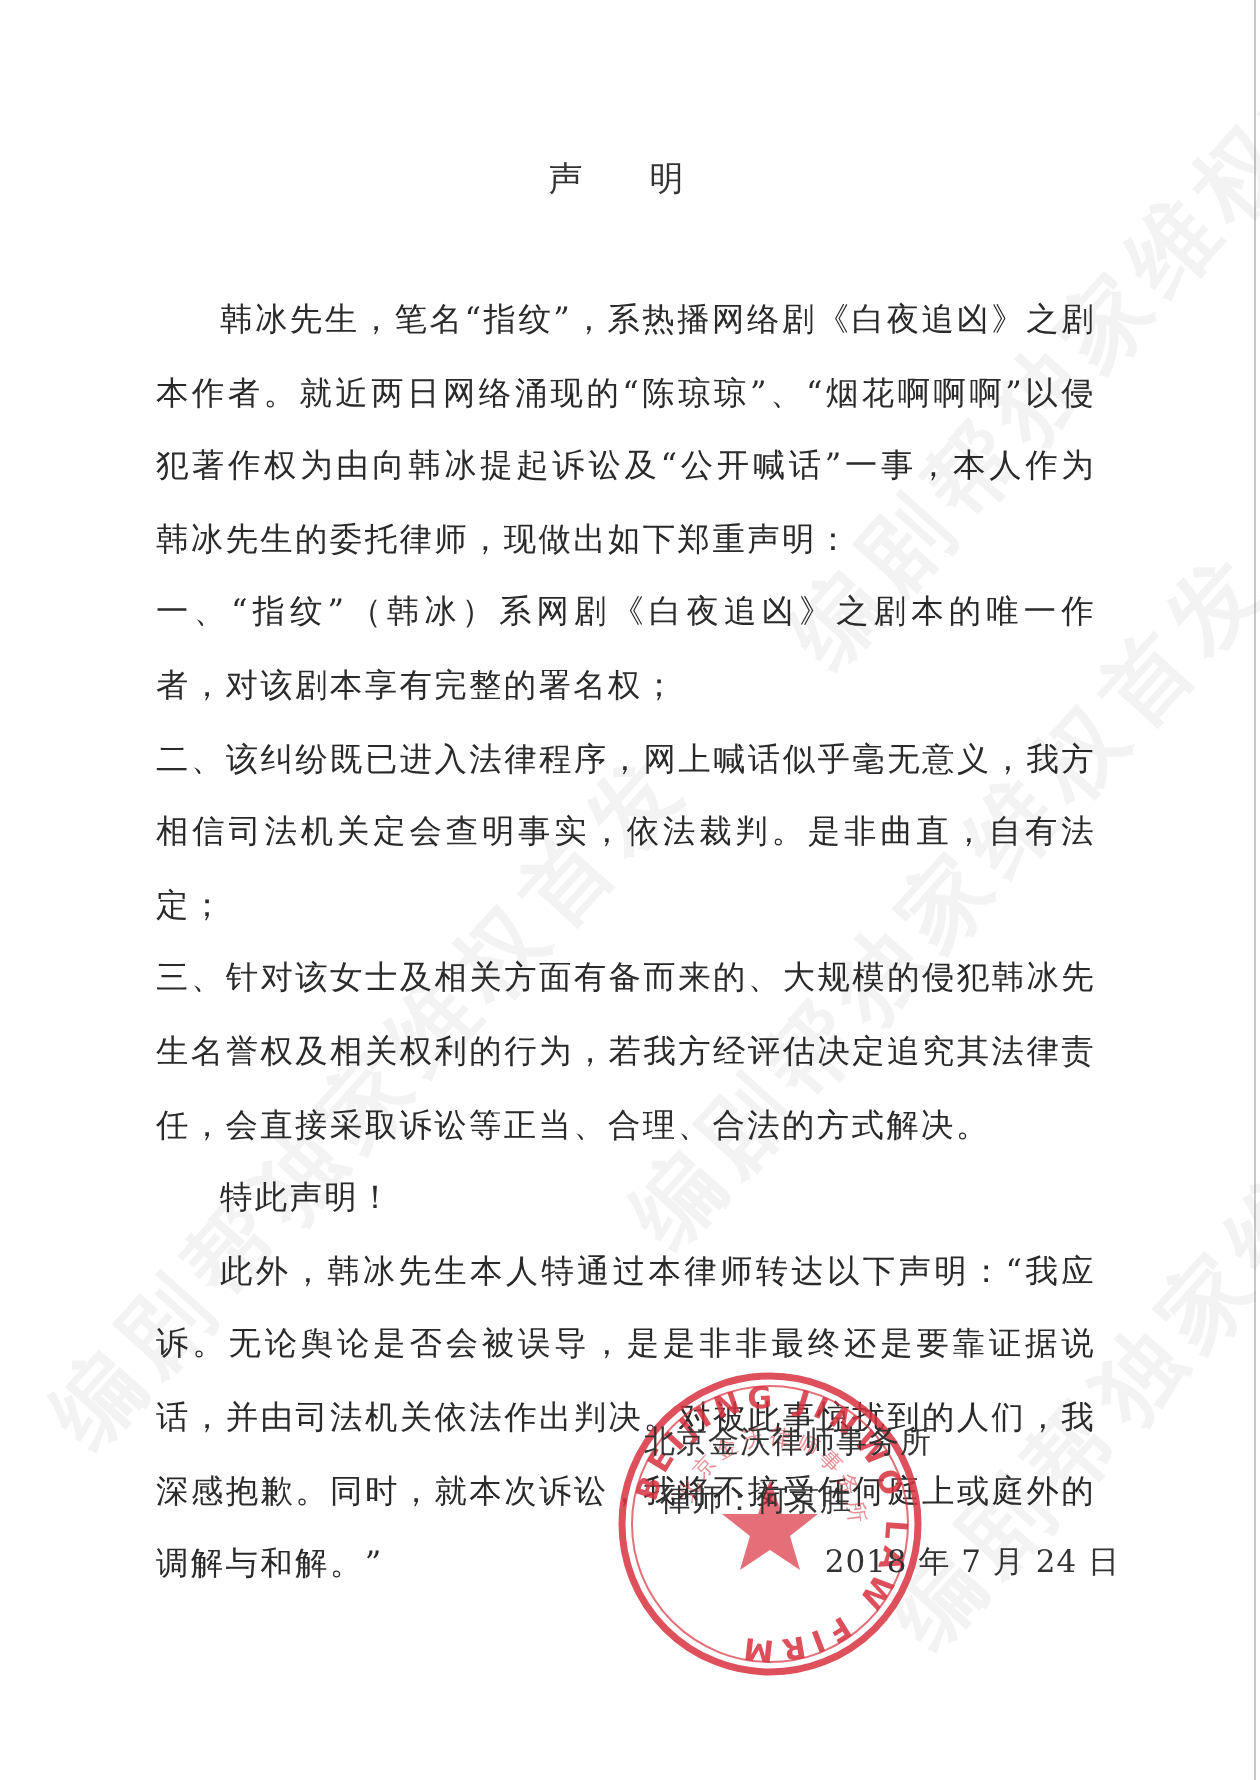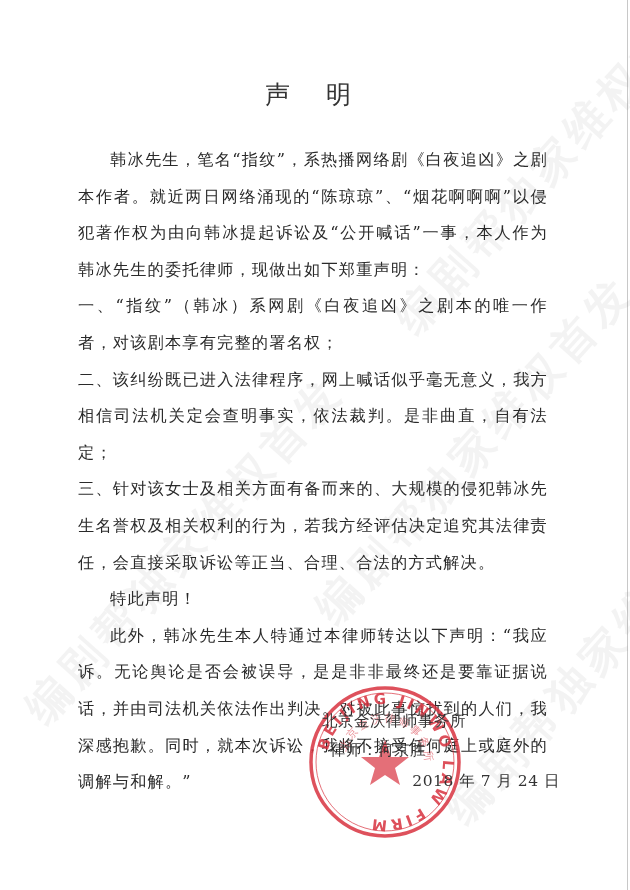--- a/index.html
+++ b/index.html
@@ -4,21 +4,21 @@
   <style>
     html, body { margin: 0; padding: 0; }
     body {
       width: 630px; height: 890px; background: #ffffff; position: relative; overflow: hidden;
       font-family: "DejaVu Serif", "Liberation Serif", serif; color: #2a2a2a;
     }
     .page { position: absolute; left: 0; top: 0; width: 630px; height: 890px; }
     .edge-line { position: absolute; right: 2px; top: 0; width: 1px; height: 890px; background: #c8c8c8; }
     .title {
       position: absolute; top: 78px; left: 0; width: 630px; text-align: center;
-      font-size: 25px; letter-spacing: 14px; color: #333; font-weight: normal;
+      font-size: 17px; letter-spacing: 14px; color: #333; font-weight: normal;
     }
     .body-text { position: absolute; left: 78px; width: 470px; top: 126px; }
     .para {
       font-size: 16.2px; line-height: 36.6px; margin: 0; letter-spacing: 1.2px; text-align: justify;
     }
     .para.indent { text-indent: 32px; }
     .p1 { margin-top: 16px; }
     .sig {
       position: absolute; left: 300px; width: 230px; font-size: 15.5px; color: #333; letter-spacing: 0.5px;
     }

